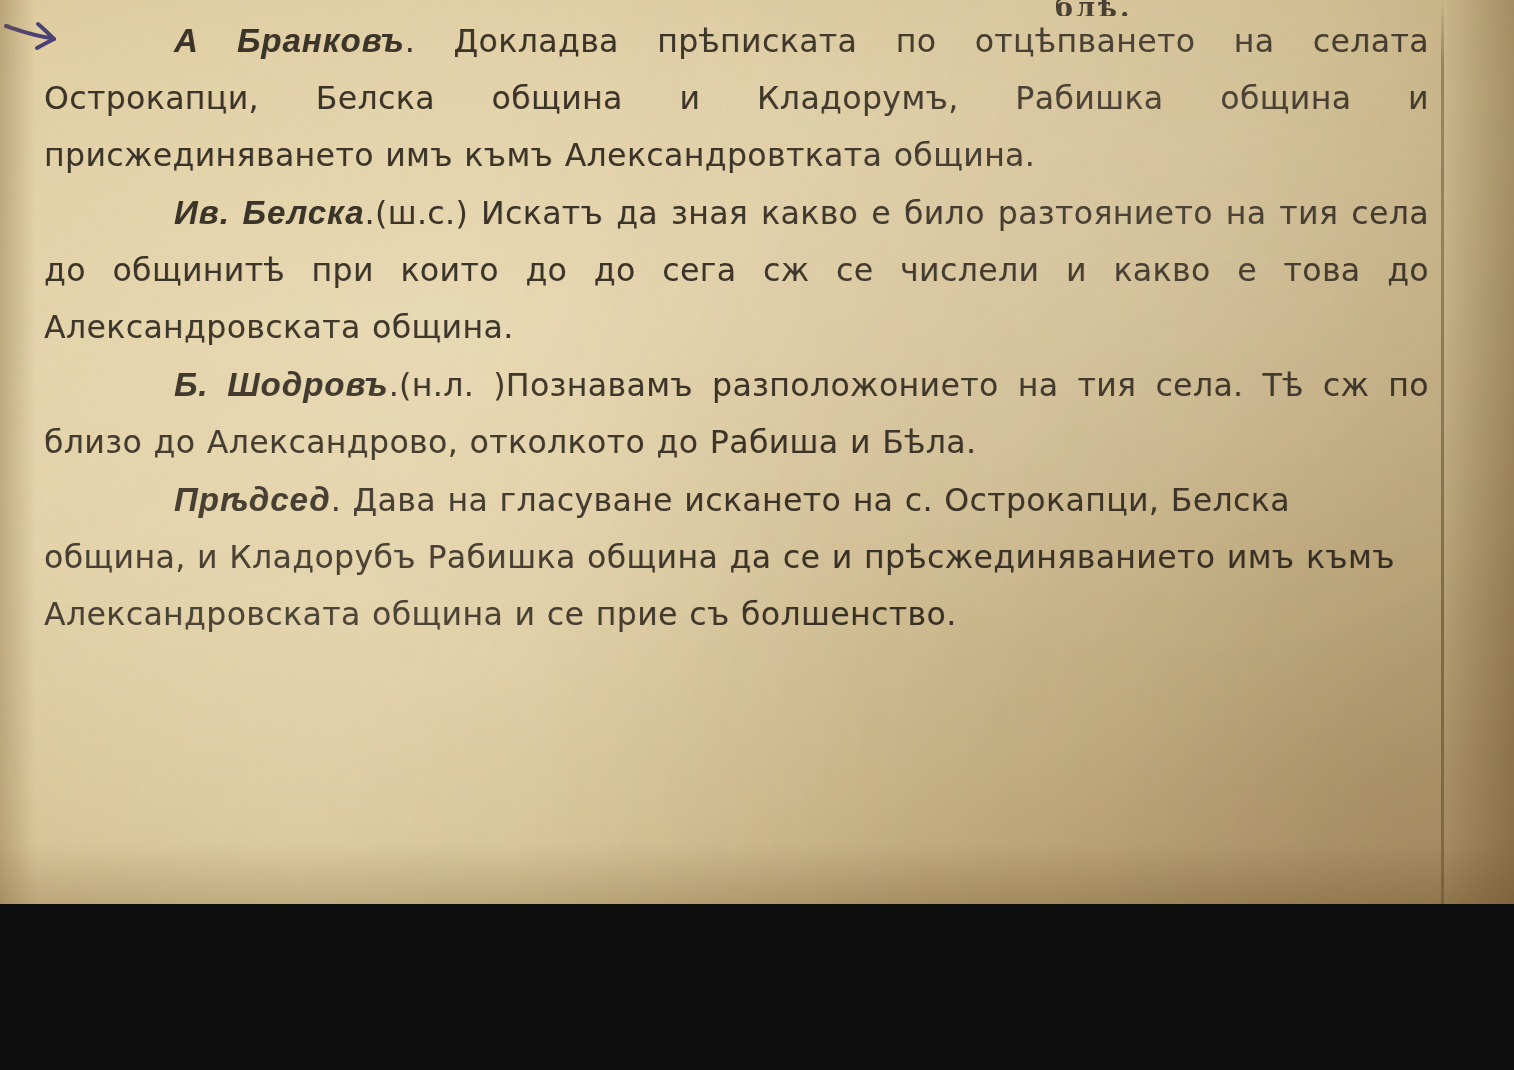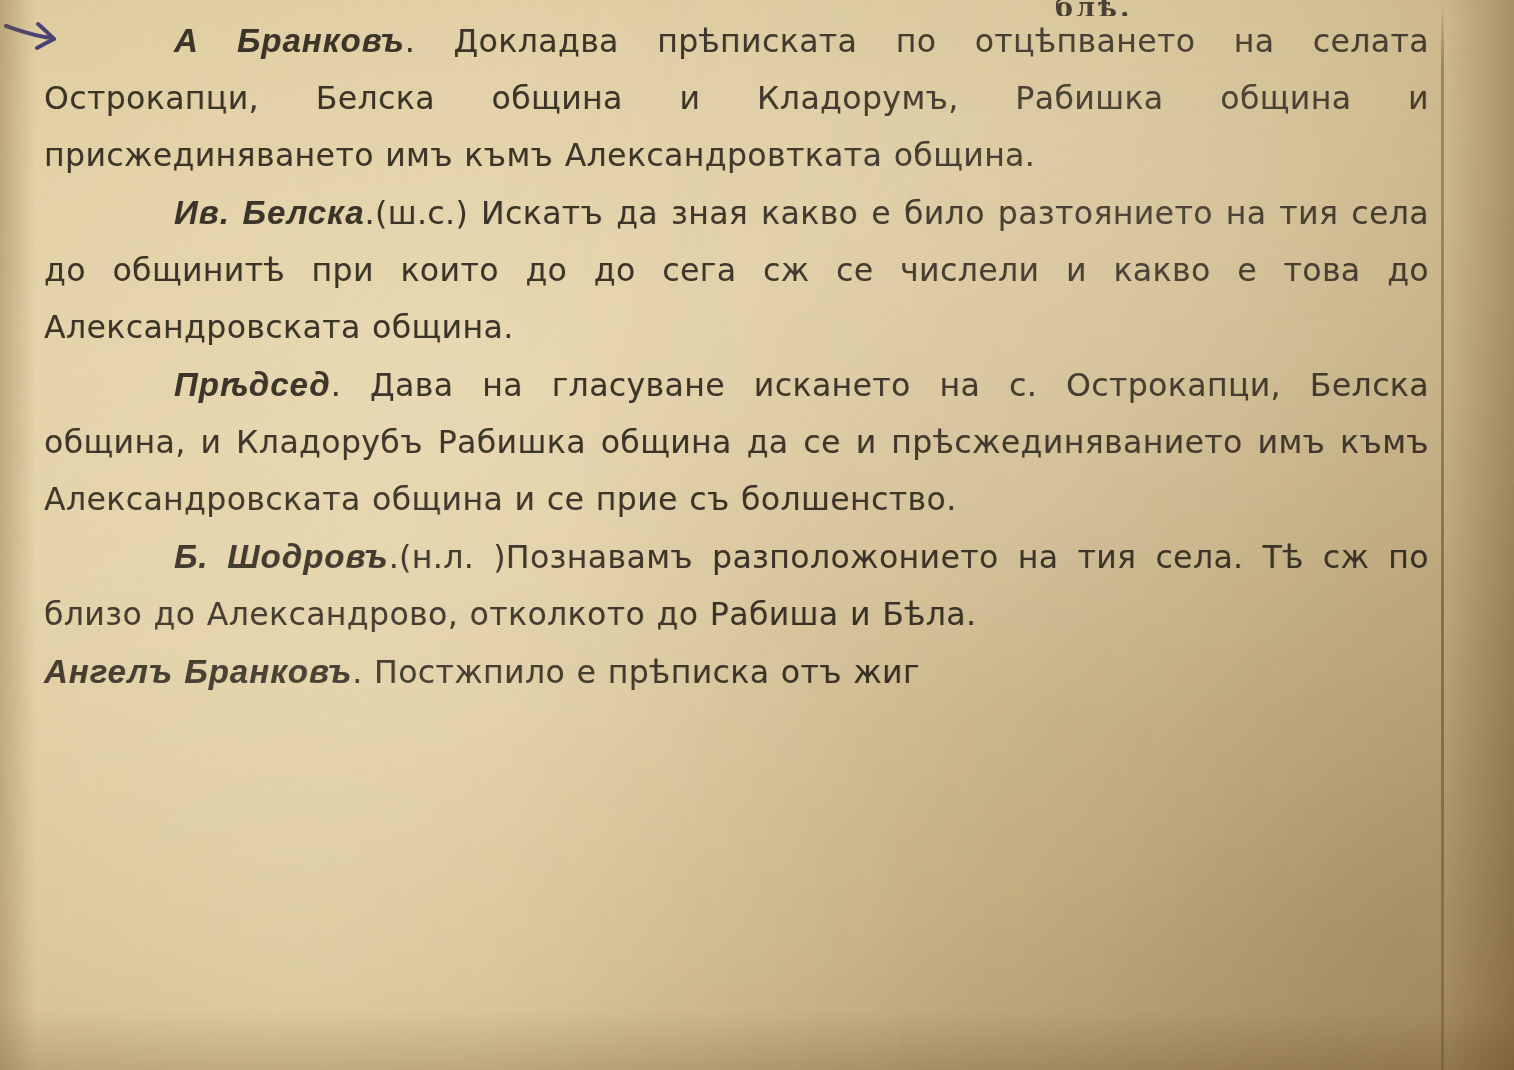--- a/index.html
+++ b/index.html
@@ -3,21 +3,21 @@
 <meta charset="utf-8">
 <style>
   html, body {
     margin: 0;
     padding: 0;
     background: #0f0f0f;
   }
   .page {
     position: relative;
     width: 1514px;
-    height: 1070px;
+    height: 904px;
     overflow: hidden;
     background:
       radial-gradient(ellipse 120% 90% at 30% 35%, #e8d9b4 0%, #e2d1a8 35%, #d8c597 62%, #c9b183 85%, #bda374 100%);
     font-family: "DejaVu Sans", sans-serif;
   }
   
   .grain {
     position: absolute;
     inset: 0;
     pointer-events: none;
@@ -153,25 +153,24 @@
   <div class="column">
 
     <div class="cut-top">блѣ.</div>
 
     <div class="body-text">
 
       <p class="para ind"><span class="lead">А  Бранковъ</span><span>. Докладва прѣпискатa по отцѣпването на  селата Острокапци, Белска община  и Кладорумъ, Рабишка община и  присжединяването имъ къмъ Александровтката община.</span></p>
 
       <p class="para ind"><span class="lead">Ив. Белска</span><span>.(ш.с.) Искатъ да зная какво е било разтоянието на тия села до общинитѣ при които до до сега сж  се числели и какво е това до  Александровската община.</span></p>
 
+      <p class="para ind"><span class="lead">Б. Шодровъ</span><span>.(н.л. )Познавамъ разположониетo на тия села. Тѣ сж  по близо до Александрово, отколкото до Рабиша и Бѣла.</span></p>
+
       <p class="para ind"><span class="lead">Прѣдсед</span><span>.  Дава  на гласуване искането на с. Острокапци, Белска община, и Кладорубъ Рабишка община да се и прѣсжединяванието имъ къмъ Александровската община и се прие съ болшенство.</span></p>
 
-      <p class="para ind"><span class="lead">Б. Шодровъ</span><span>.(н.л. )Познавамъ разположониетo на тия села. Тѣ сж  по близо до Александрово, отколкото до Рабиша и Бѣла.</span></p>
-
-      <p class="para"><span class="lead">Ангелъ Бранковъ</span><span>. Постжпило е прѣписка отъ жиг</span></p>
 
     </div>
 
     <div class="rule-right"></div>
   </div>
 
   <div class="arrow">
     <svg width="56" height="34" viewBox="0 0 56 34">
       <path d="M2 8 C14 12, 30 18, 48 20" stroke="#4a4276" stroke-width="4" fill="none" stroke-linecap="round"></path>
       <path d="M34 6 C41 12, 46 17, 50 21" stroke="#4a4276" stroke-width="4" fill="none" stroke-linecap="round"></path>

